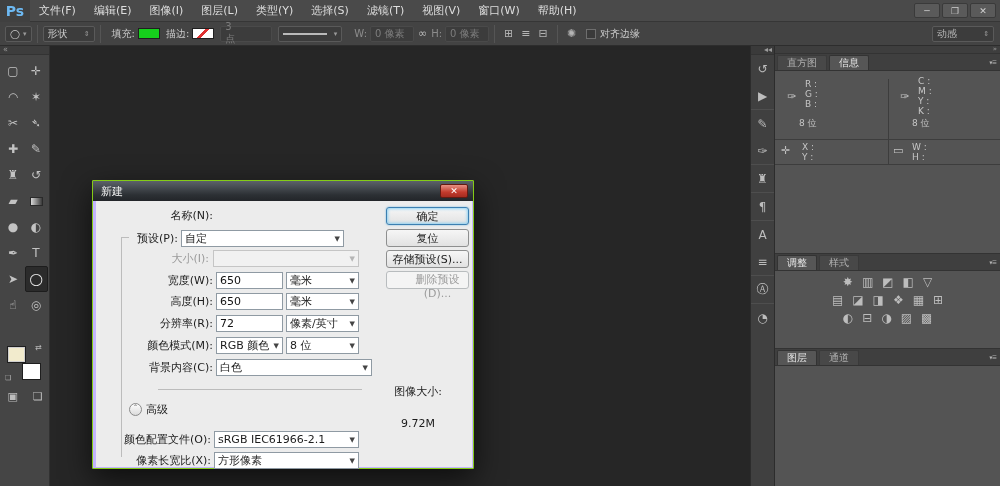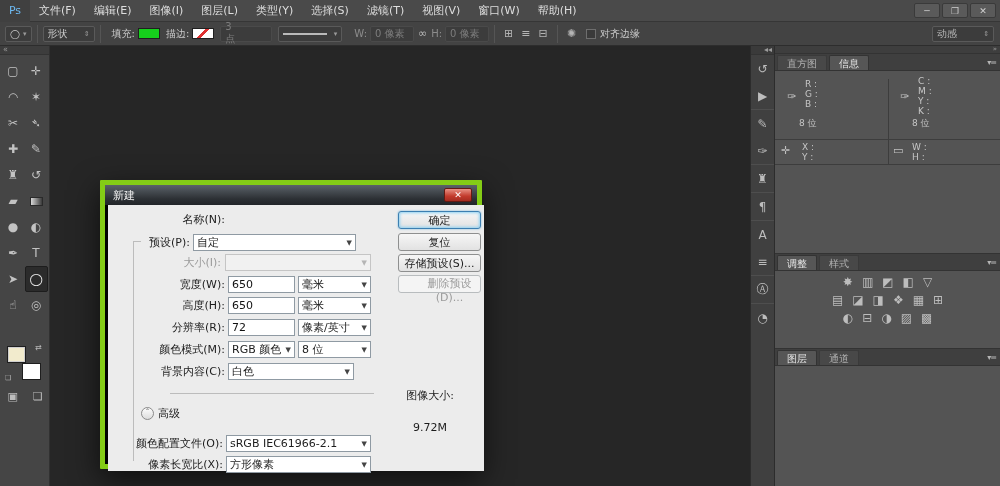--- a/index.html
+++ b/index.html
@@ -5,21 +5,21 @@
   * { margin:0; padding:0; box-sizing:border-box; }
   html,body { width:1000px; height:486px; overflow:hidden; background:#262626;
     font-family:"DejaVu Sans","Liberation Sans",sans-serif; }
   .abs { position:absolute; }
 
   
   #menubar { position:absolute; left:0; top:0; width:1000px; height:22px;
     background:#4a4a4a; border-bottom:1px solid #363636; display:flex; align-items:center;
     color:#dedede; font-size:11px; }
   #ps-logo { width:30px; height:22px; display:flex; align-items:center; justify-content:center;
-    color:#6db9f2; font-weight:normal; font-size:11px; background:#404040; }
+    color:#6db9f2; font-weight:bold; font-size:14px; background:#404040; }
   .menu-item { padding:0 9px; height:22px; line-height:22px; cursor:default; white-space:nowrap; }
   #win-controls { margin-left:auto; display:flex; gap:2px; padding-right:4px; }
   .win-btn { width:26px; height:15px; background:#5a5a5a; border:1px solid #3a3a3a; border-radius:2px;
     color:#d0d0d0; font-size:9px; display:flex; align-items:center; justify-content:center; }
 
   
   #optionsbar { position:absolute; left:0; top:22px; width:1000px; height:24px;
     background:#434343; border-bottom:1px solid #2d2d2d; display:flex; align-items:center;
     color:#c9c9c9; font-size:10px; }
   .ob-sep { width:1px; height:18px; background:#333; margin:0 5px; border-right:1px solid #555; }
@@ -66,37 +66,37 @@
     background:#3a3a3a; border-bottom:1px solid #333; }
   .dock-icon { height:27px; display:flex; align-items:center; justify-content:center;
     color:#bdbdbd; font-size:12px; }
   .dock-sep { height:1px; background:#333; border-bottom:1px solid #4e4e4e; }
 
   
   #panelcol { position:absolute; left:775px; top:46px; width:225px; height:440px; background:#545454; }
   #panelcol-top { height:8px; background:#3e3e3e; color:#9a9a9a; font-size:7px; line-height:7px;
     text-align:right; padding-right:3px; border-bottom:1px solid #333; }
   .tabbar { height:17px; background:#3f3f3f; display:flex; align-items:flex-end; position:relative;
-    border-bottom:1px solid #333; }
+    border-bottom:1px solid #333;font-family:Liberation Mono, monospace; }
   .tab { height:15px; line-height:15px; padding:0 9px; font-size:10px; margin-left:2px;
     border-radius:2px 2px 0 0; }
   .tab.active { background:#565656; color:#e6e6e6; border:1px solid #333; border-bottom:none; }
   .tab.inactive { background:#484848; color:#b3b3b3; border:1px solid #3a3a3a; border-bottom:none; }
   .panel-menu { position:absolute; right:4px; top:4px; color:#b5b5b5; font-size:8px; letter-spacing:-1px; }
   .readout { color:#c6c6c6; font-size:9px; line-height:10px; }
   .quad-icon { color:#c0c0c0; font-size:11px; }
   .divider-h { position:absolute; left:0; width:225px; height:1px; background:#3d3d3d; }
   .divider-v { position:absolute; top:25px; left:113px; width:1px; height:85px; background:#3d3d3d; }
   #adj-add { color:#c4c4c4; font-size:11px; padding:5px 0 0 6px; }
   .adj-row { display:flex; justify-content:center; gap:9px; margin-top:5px; }
   .adj-icon { color:#bdbdbd; font-size:12px; line-height:13px; }
 
   
-  #dialog { position:absolute; left:100px; top:180px; width:382px; height:289px;
-    background:#000000; border:5px solid #84cc16; box-shadow:0 10px 30px rgba(0,0,0,.65);
+  #dialog { position:absolute; left:92px; top:180px; width:382px; height:289px;
+    background:#c4b5fd; border:1px solid #84cc16; box-shadow:0 10px 30px rgba(0,0,0,.65);
     border-radius:1px; }
   #dlg-titlebar { height:20px; background:linear-gradient(#5b6269,#2c3034 70%,#222529);
     display:flex; align-items:center; color:#f0f0f0; font-size:11px; padding-left:8px; position:relative; }
   #dlg-close { position:absolute; right:5px; top:3px; width:28px; height:14px;
     background:linear-gradient(#e89184,#c23a2c 60%,#a52c20); border:1px solid #641a12; border-radius:2px;
     color:#fff; font-size:9px; text-align:center; line-height:13px; }
   #dlg-body { position:absolute; left:3px; top:20px; width:376px; height:266px; background:#ececec;
     font-size:11px; color:#1c1c1c; }
   .dlg-label { position:absolute; text-align:right; height:14px; line-height:14px; }
   .dlg-input { position:absolute; height:17px; background:#fff; border:1px solid #8f9aa3;
@@ -412,21 +412,21 @@
     <div class="dlg-dd" style="left:120px; top:136px; width:67px">
       <span style="white-space:nowrap; overflow:hidden">RGB 颜色</span>
         <span class="dd-arrow">▼</span>
     </div>
     <div class="dlg-dd" style="left:190px; top:136px; width:73px">
       <span>8 位</span>
         <span class="dd-arrow">▼</span>
     </div>
 
     <span class="dlg-label" style="left:8px; top:160px; width:109px">背景内容(C):</span>
-    <div class="dlg-dd" style="left:120px; top:158px; width:126px">
+    <div class="dlg-dd" style="left:120px; top:158px; width:156px">
       <span>白色</span>
         <span class="dd-arrow">▼</span>
     </div>
 
     <div id="adv-toggle">ˆ</div>
     <span class="dlg-label" style="left:50px; top:202px; width:30px; text-align:left">高级</span>
 
     <span class="dlg-label" style="left:8px; top:232px; width:107px">颜色配置文件(O):</span>
     <div class="dlg-dd" style="left:118px; top:230px; width:145px">
       <span style="white-space:nowrap; overflow:hidden">sRGB IEC61966-2.1</span>

